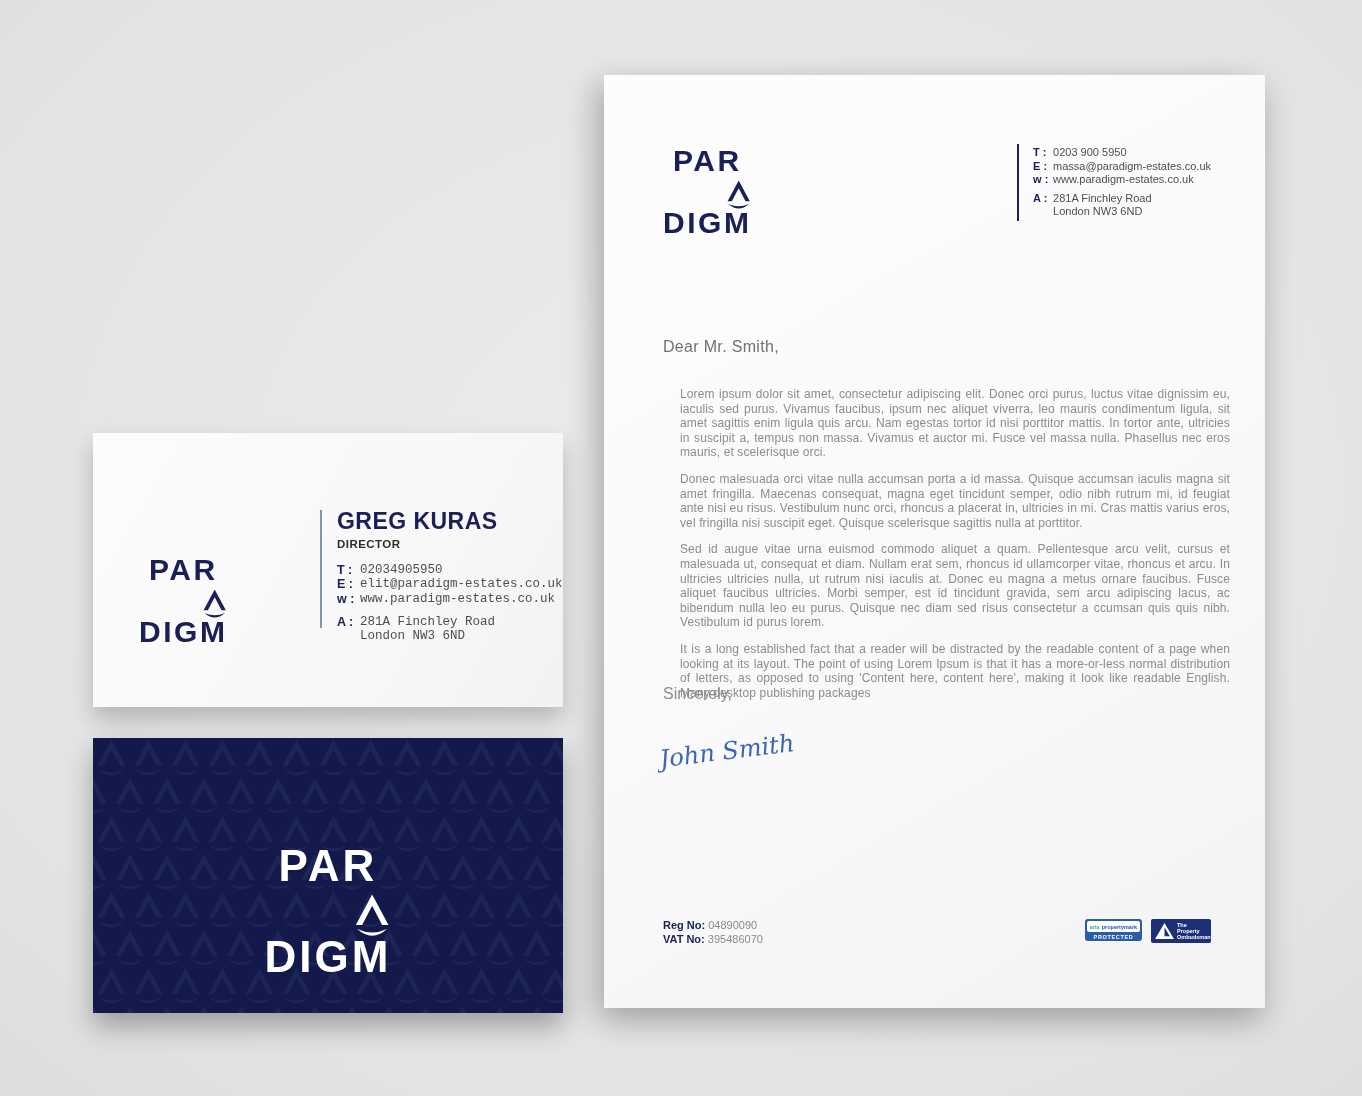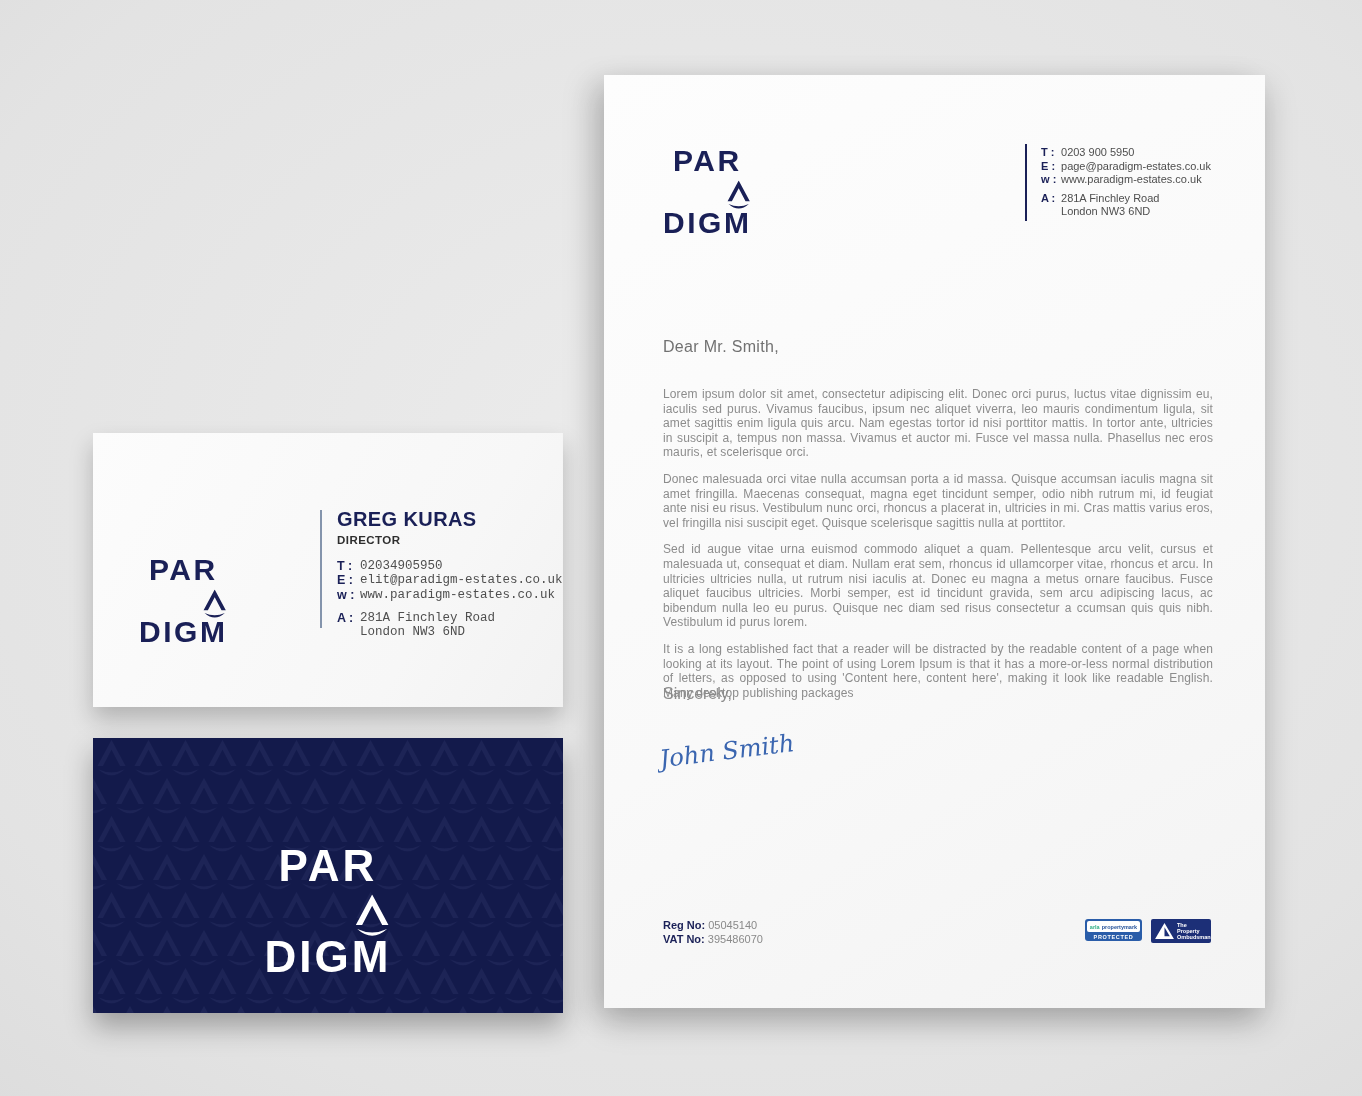--- a/index.html
+++ b/index.html
@@ -21,21 +21,21 @@
   }
   .lh-logo{position:absolute;left:59px;top:71px;font-size:30px;}
   .lh-contact{position:absolute;right:54px;top:69px;display:flex;}
   .lh-contact .vrule{width:2px;background:#1a2057;margin-right:14px;}
   .lh-contact .rows{font-size:11px;line-height:13.5px;padding:2px 0;}
   .crow{display:flex;}
   .clabel{color:#1a2057;font-weight:700;width:20px;flex:0 0 auto;}
   .cval{color:#4e4e4e;}
   .addr-gap{margin-top:5px;}
   .salutation{position:absolute;left:59px;top:263px;font-size:16px;color:#717171;letter-spacing:.02em;}
-  .lh-body{position:absolute;left:59px;top:312px;width:550px;font-size:12px;line-height:14.6px;
+  .lh-body{position:absolute;left:76px;top:312px;width:550px;font-size:12px;line-height:14.6px;
     color:#8c8c8c;text-align:justify;letter-spacing:.01em;}
   .lh-body p{margin:0 0 12px 0;}
   .closing{position:absolute;left:59px;top:610px;font-size:16px;color:#8c8c8c;}
   .signature-svg{position:absolute;left:54px;top:646px;width:138px;height:58px;}
   .signature-svg text{font-family:"DejaVu Serif",serif;font-style:italic;font-size:42px;fill:#3b66b0;}
   .lh-footer{position:absolute;left:59px;right:54px;bottom:62px;display:flex;justify-content:space-between;align-items:flex-start;}
   .regvat{font-size:11px;line-height:14px;}
   .regvat .lbl{color:#1a2057;font-weight:700;}
   .regvat .val{color:#8a8a8a;}
   .badges{display:flex;gap:9px;align-items:flex-start;margin-top:1px;}
@@ -50,21 +50,21 @@
 
   
   .card-front{
     position:absolute;left:93px;top:433px;width:470px;height:274px;
     background:linear-gradient(120deg,#fcfcfc 0%,#f7f7f7 70%,#f2f2f2 100%);
     box-shadow:0 12px 22px rgba(0,0,0,.22);
   }
   .bc-logo{position:absolute;left:46px;top:122px;font-size:30px;}
   .bc-divider{position:absolute;left:227px;top:77px;width:1.5px;height:118px;background:#8494ac;}
   .bc-info{position:absolute;left:244px;top:75px;}
-  .bc-name{font-size:20px;font-weight:700;color:#1a2057;letter-spacing:.02em;}
+  .bc-name{font-size:23px;font-weight:700;color:#1a2057;letter-spacing:.02em;}
   .bc-title{font-size:11.5px;font-weight:700;color:#2e2e2e;letter-spacing:.04em;margin-top:3px;}
   .bc-rows{margin-top:13px;font-size:12.5px;line-height:14.3px;}
   .bc-rows .clabel{width:23px;}
   .bc-rows .cval{color:#4f4f4f;font-family:Liberation Mono, monospace;}
   .bc-addr-gap{margin-top:9px;}
 
   
   .card-back{
     position:absolute;left:93px;top:738px;width:470px;height:275px;
     background:#131a4b;box-shadow:0 14px 26px rgba(0,0,0,.30);overflow:hidden;
@@ -161,21 +161,21 @@
 
   <div class="lh-contact">
     <div class="vrule"></div>
     <div class="rows">
       <div class="crow">
         <span class="clabel">T :</span>
         <span class="cval">0203 900 5950</span>
       </div>
       <div class="crow">
         <span class="clabel">E :</span>
-        <span class="cval">page@paradigm-estates.co.uk</span>
+        <span class="cval">massa@paradigm-estates.co.uk</span>
       </div>
       <div class="crow">
         <span class="clabel">w :</span>
         <span class="cval">www.paradigm-estates.co.uk</span>
       </div>
       <div class="crow addr-gap">
         <span class="clabel">A :</span>
         <span class="cval">
           <span>281A Finchley Road</span><br>
           <span>London NW3 6ND</span>
@@ -196,21 +196,21 @@
   <div class="closing">Sincerely,</div>
 
   <svg class="signature-svg" viewBox="0 0 240 100">
     <text x="2" y="66" transform="rotate(-7 120 50)">John Smith</text>
   </svg>
 
   <div class="lh-footer">
     <div class="regvat">
       <div>
         <span class="lbl">Reg No:</span>
-        <span class="val">05045140</span>
+        <span class="val">04890090</span>
       </div>
       <div>
         <span class="lbl">VAT No:</span>
         <span class="val">395486070</span>
       </div>
     </div>
     <div class="badges">
       <div class="badge-arla">
         <div class="arla-inner">
           <span class="arla-a">arla</span>

